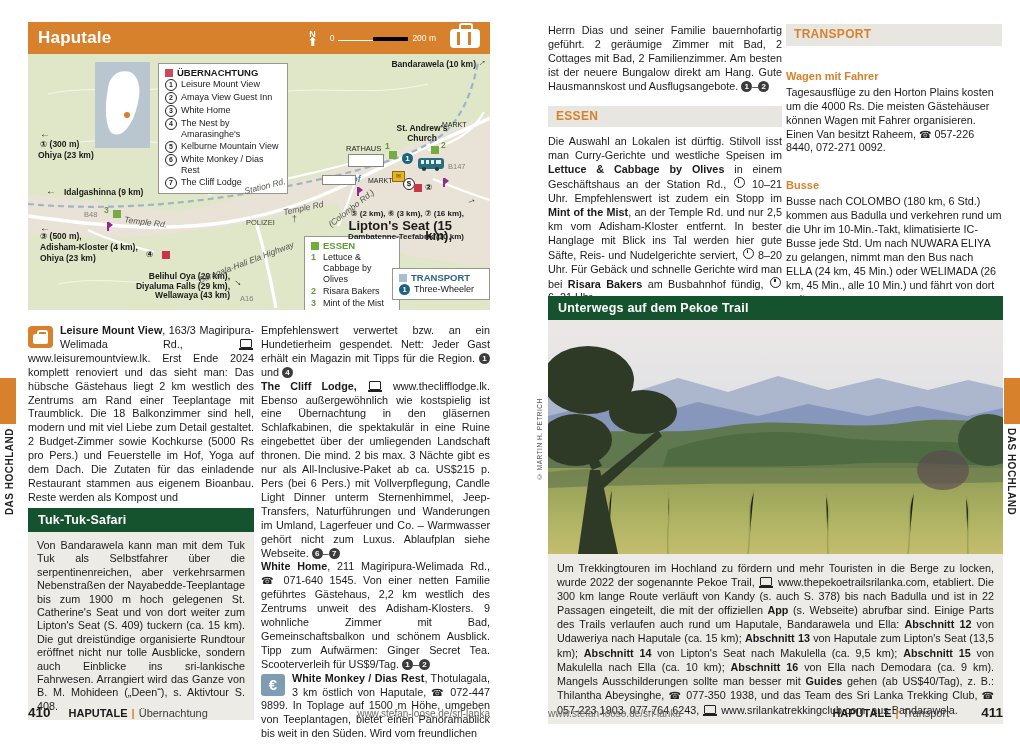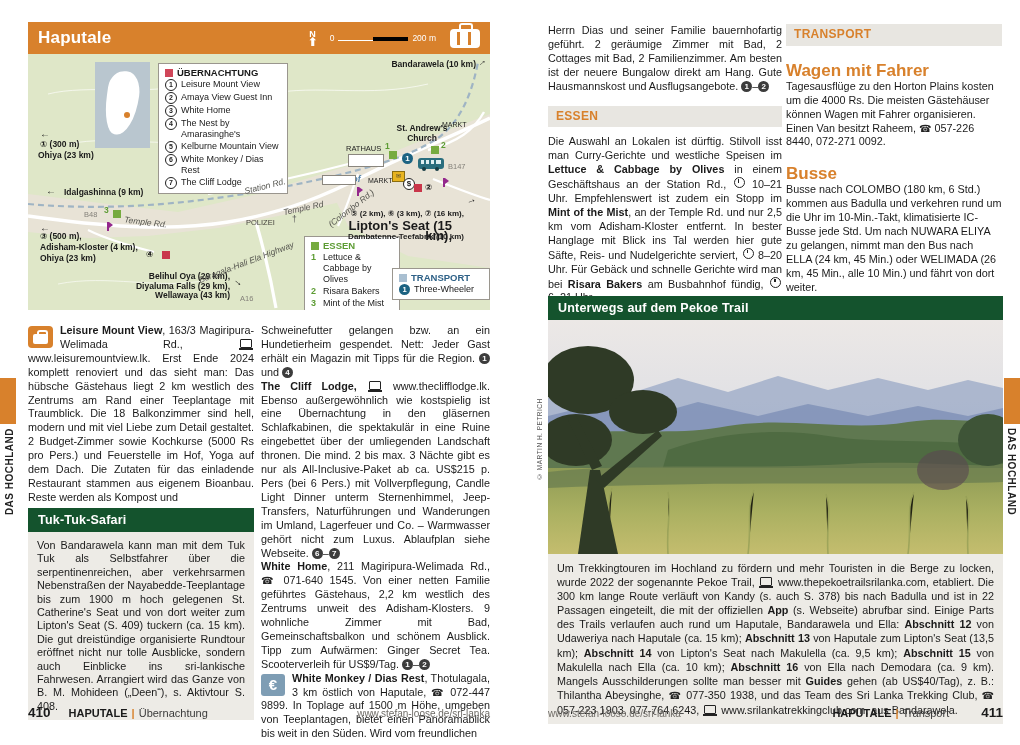--- a/index.html
+++ b/index.html
@@ -76,21 +76,21 @@
   .icn-clock::after{content:"";position:absolute;left:3.4px;top:1px;width:1.2px;height:3.6px;background:#222;}
 
   .badge-stay{position:relative;background:#d8812c;border-radius:4px;width:25px;height:22px;float:left;margin:2px 7px 1px 0;}
   .badge-stay::before{content:"";position:absolute;left:5px;top:8px;right:5px;bottom:4px;background:#fff;border-radius:2px;}
   .badge-stay::after{content:"";position:absolute;left:9px;top:4px;width:7px;height:5px;border:2.5px solid #fff;border-bottom:none;border-radius:3px 3px 0 0;}
   .badge-euro{background:#7e9db4;width:24px;height:22px;border-radius:3px;float:left;margin:2px 7px 1px 0;color:#fff;font-weight:bold;font-size:15px;line-height:22px;text-align:center;}
 
   .boxhead{background:#14532d;color:#fff;font-weight:bold;font-size:12.5px;padding:5px 10px;letter-spacing:.2px;}
   .graybody{background:#edebe6;padding:7px 9px;text-align:justify;font-size:10.8px;line-height:13.4px;}
   .band{background:#e8e6e1;color:#d8812c;font-weight:bold;font-size:12px;padding:4px 8px;letter-spacing:.3px;}
-  .subhead{color:#d8812c;font-weight:bold;font-size:17px;margin:18px 0 2px 0;text-align:left;}
+  .subhead{color:#d8812c;font-weight:bold;font-size:11px;margin:24px 0 2px 0;text-align:left;}
 
   
   .feature{position:absolute;left:548px;top:296px;width:455px;}
   .photo{position:relative;width:455px;height:234px;overflow:hidden;}
   .feature-text{background:#edebe6;padding:7px 9px;font-size:10.8px;line-height:14.1px;text-align:justify;}
   .credit{position:absolute;left:536px;top:322px;height:234px;font-size:6.5px;color:#555;writing-mode:vertical-rl;transform:rotate(180deg);text-align:center;letter-spacing:.5px;}
 
   
   .footer{position:absolute;display:flex;align-items:baseline;font-size:11px;}
   .pageno{font-weight:bold;font-size:13.5px;}
@@ -276,21 +276,21 @@
       <span><span class="sg-b">Leisure Mount View</span><span class="sg-p">, 163/3 Magiripura-Welimada Rd., </span><span class="icn-web"></span><span class="sg-p"> www.leisuremountview.lk. Erst Ende 2024 komplett renoviert und das sieht man: Das hübsche Gästehaus liegt 2 km westlich des Zentrums am Rand einer Teeplantage mit Traumblick. Die 18 Balkonzimmer sind hell, modern und mit viel Liebe zum Detail gestaltet. 2 Budget-Zimmer sowie Kochkurse (5000 Rs pro Pers.) und Feuerstelle im Hof, Yoga auf dem Dach. Die Zutaten für das einladende Restaurant stammen aus eigenem Bioanbau. Reste werden als Kompost und</span></span>
     </p>
   </div>
 
   <div class="abs" style="left:28px;top:508px;width:226px;">
     <div class="boxhead">Tuk-Tuk-Safari</div>
     <div class="graybody">Von Bandarawela kann man mit dem Tuk Tuk als Selbstfahrer über die serpentinenreichen, aber verkehrsarmen Nebenstraßen der Nayabedde-Teeplantage bis zum 1900 m hoch gelegenen St. Catherine's Seat und von dort weiter zum Lipton's Seat (S. 409) tuckern (ca. 15 km). Die gut dreistündige organisierte Rundtour eröffnet nicht nur tolle Ausblicke, sondern auch Einblicke ins sri-lankische Fahrwesen. Arrangiert wird das Ganze von B. M. Mohideen („Deen“), s. Aktivtour S. 408.</div>
   </div>
 
   <div class="col" style="left:261px;top:324px;width:229px;">
-    <p class="para"><span class="sg-p">Schweinefutter gelangen bzw. an ein Hundetierheim gespendet. Nett: Jeder Gast erhält ein Magazin mit Tipps für die Region. </span><span class="sg-num">1</span><span class="sg-p"> und </span><span class="sg-num">4</span></p>
+    <p class="para"><span class="sg-p">Empfehlenswert verwertet bzw. an ein Hundetierheim gespendet. Nett: Jeder Gast erhält ein Magazin mit Tipps für die Region. </span><span class="sg-num">1</span><span class="sg-p"> und </span><span class="sg-num">4</span></p>
     <p class="para"><span class="sg-b">The Cliff Lodge,</span><span class="sg-p"> </span><span class="icn-web"></span><span class="sg-p"> www.theclifflodge.lk. Ebenso außergewöhnlich wie kostspielig ist eine Übernachtung in den gläsernen Schlafkabinen, die spektakulär in eine Ruine eingebettet über der umliegenden Landschaft thronen. Die mind. 2 bis max. 3 Nächte gibt es nur als All-Inclusive-Paket ab ca. US$215 p. Pers (bei 6 Pers.) mit Vollverpflegung, Candle Light Dinner unterm Sternenhimmel, Jeep-Transfers, Naturführungen und Wanderungen im Umland, Lagerfeuer und Co. – Warmwasser gehört nicht zum Luxus. Ablaufplan siehe Webseite. </span><span class="sg-num">6</span><span class="sg-p">–</span><span class="sg-num">7</span></p>
     <p class="para"><span class="sg-b">White Home</span><span class="sg-p">, 211 Magiripura-Welimada Rd., </span><span class="icn-phone"></span><span class="sg-p"> 071-640 1545. Von einer netten Familie geführtes Gästehaus, 2,2 km westlich des Zentrums unweit des Adisham-Klosters. 9 wohnliche Zimmer mit Bad, Gemeinschaftsbalkon und schönem Ausblick. Tipp zum Aufwärmen: Ginger Secret Tea. Scooterverleih für US$9/Tag. </span><span class="sg-num">1</span><span class="sg-p">–</span><span class="sg-num">2</span></p>
     <p class="para">
       <span class="badge-euro">€</span>
       <span><span class="sg-b">White Monkey / Dias Rest</span><span class="sg-p">, Thotulagala, 3 km östlich von Haputale, </span><span class="icn-phone"></span><span class="sg-p"> 072-447 9899. In Toplage auf 1500 m Höhe, umgeben von Teeplantagen, bietet einen Panoramablick bis weit in den Süden. Wird vom freundlichen</span></span>
     </p>
   </div>
 
   <div class="col" style="left:548px;top:24px;width:234px;">
     <p class="para"><span class="sg-p">Herrn Dias und seiner Familie bauernhofartig geführt. 2 geräumige Zimmer mit Bad, 2 Cottages mit Bad, 2 Familienzimmer. Am besten ist der neuere Bungalow direkt am Hang. Gute Hausmannskost und Ausflugsangebote. </span><span class="sg-num">1</span><span class="sg-p">–</span><span class="sg-num">2</span></p>

